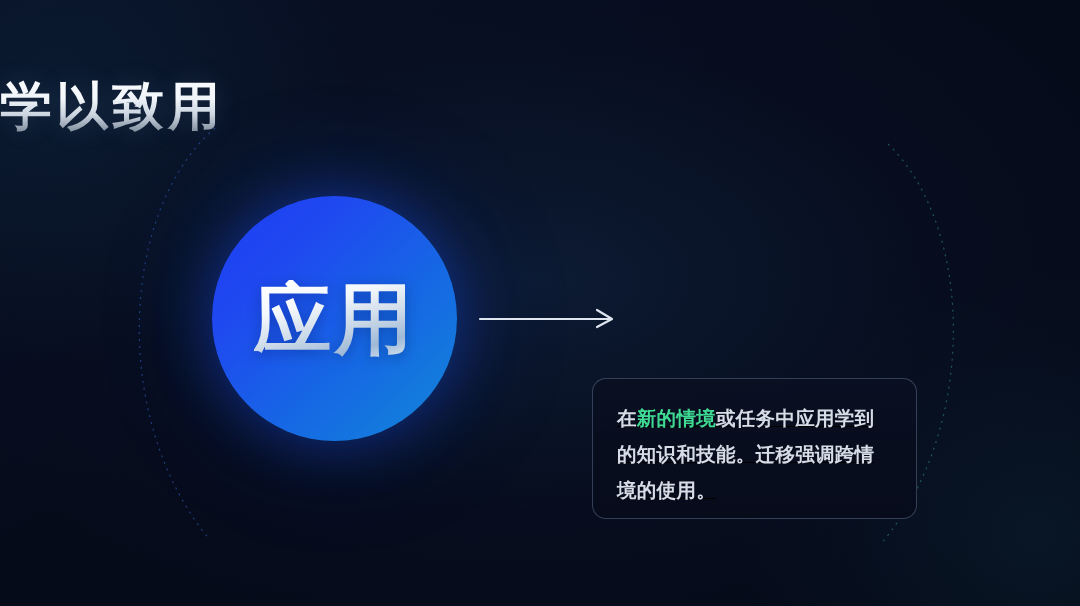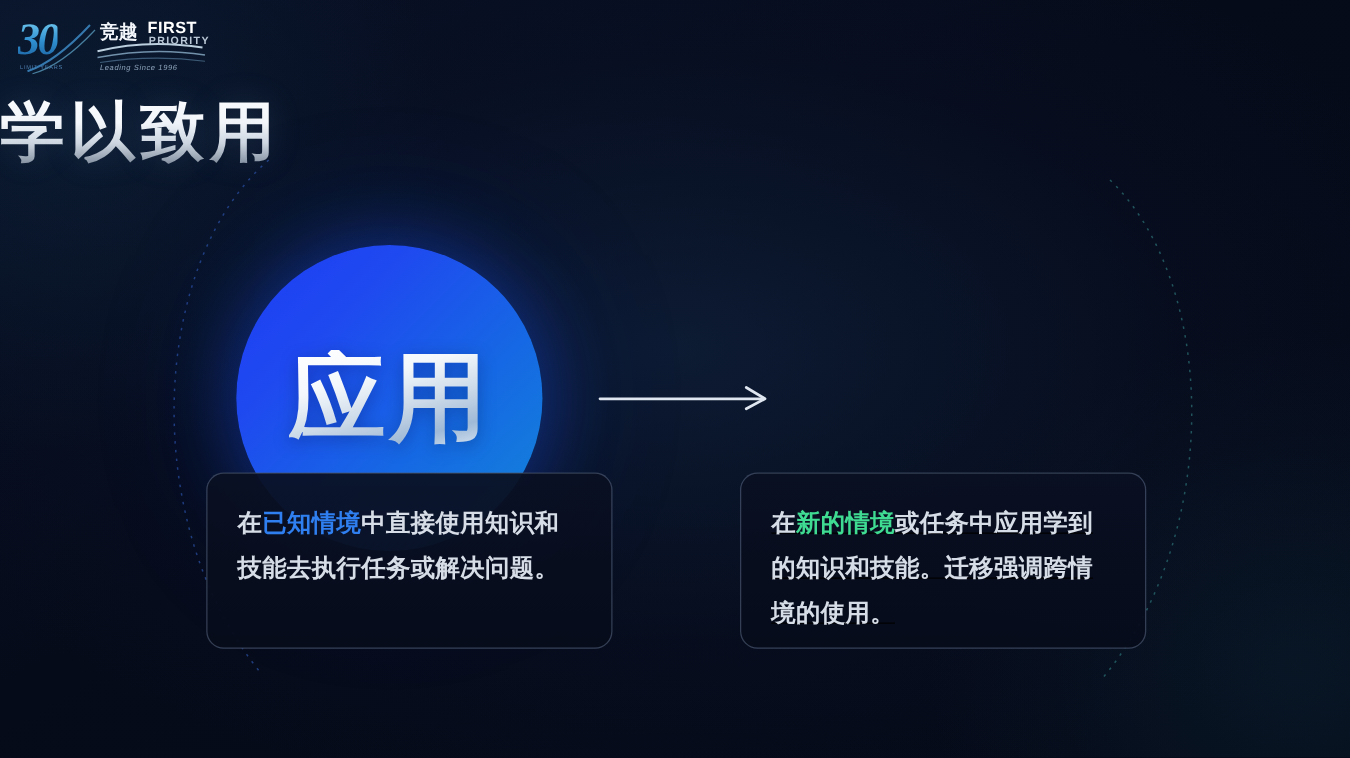--- a/index.html
+++ b/index.html
@@ -75,21 +75,21 @@
     text-shadow:0 0 26px rgba(120,160,210,.18);
     line-height:1.1;
   }
 
   
   .circle {
     position:absolute; border-radius:50%;
     display:flex; align-items:center; justify-content:center;
   }
   #circle-apply {
-    left:189px; top:196px; width:245px; height:245px;
+    left:212px; top:196px; width:245px; height:245px;
     background:linear-gradient(135deg,#1d3df5 0%,#1f49f0 28%,#1668e4 62%,#1287d8 100%);
     box-shadow:0 0 60px rgba(25,80,235,.45), 0 0 120px rgba(20,60,200,.22);
   }
   #circle-transfer {
     left:632px; top:196px; width:245px; height:245px;
     background:linear-gradient(145deg,#5ff2a4 0%,#4eeaae 30%,#46ddc0 64%,#37c9c6 100%);
     box-shadow:0 0 60px rgba(70,230,170,.38), 0 0 120px rgba(50,200,170,.18);
   }
   .circle-label {
     font-family:"DejaVu Serif","Liberation Serif",serif;
@@ -137,52 +137,31 @@
 </head>
 <body>
 
 <div id="slide">
 
   <svg class="arc-layer" width="1080" height="606">
     <path d="M 215 128 C 120 210, 110 420, 210 540" fill="none" stroke="#2a4d9e" stroke-width="1.2" stroke-dasharray="2 5" opacity="0.75"></path>
     <path d="M 888 144 C 975 228, 978 430, 880 545" fill="none" stroke="#2a6b72" stroke-width="1.2" stroke-dasharray="2 5" opacity="0.75"></path>
   </svg>
 
-  <div id="logo">
-    <div class="logo-inner">
-      <svg width="152" height="52" style="position:absolute;left:0;top:0;">
-        <path d="M 8 46 C 26 40, 44 24, 58 9" fill="none" stroke="#3c89c4" stroke-width="1.6" opacity=".85"></path>
-        <path d="M 12 48 C 30 43, 48 28, 62 13" fill="none" stroke="#6fc2e8" stroke-width="1" opacity=".6"></path>
-        <path d="M 64 30 C 88 24, 116 22, 148 27" fill="none" stroke="#cfe3f2" stroke-width="1.5" opacity=".9"></path>
-        <path d="M 64 35 C 90 30, 118 28, 150 33" fill="none" stroke="#9ec5e0" stroke-width="1.2" opacity=".7"></path>
-        <path d="M 66 39 C 92 35, 120 34, 150 38" fill="none" stroke="#6e9cc0" stroke-width="1" opacity=".5"></path>
-        <ellipse cx="31" cy="22" rx="17" ry="17" fill="none" stroke="#1c5f9c" stroke-width="0"></ellipse>
-      </svg>
-      <div class="logo-30">30</div>
-      <div class="logo-30-sub">LIMIT YEARS</div>
-      <div class="logo-cn">竞越</div>
-      <div class="logo-first">FIRST</div>
-      <div class="logo-priority">PRIORITY</div>
-      <div class="logo-tag">Leading Since 1996</div>
-    </div>
-  </div>
 
   <h1 id="title">学以致用</h1>
 
   <div id="circle-apply" class="circle">
     <span id="label-apply" class="circle-label">应用</span>
   </div>
 
 
   <svg id="arrow" viewBox="0 0 140 26">
     <line x1="2" y1="14" x2="132" y2="14" stroke="#dfe6f0" stroke-width="2.2" stroke-linecap="round"></line>
     <polyline points="119,5 134,14 119,22" fill="none" stroke="#dfe6f0" stroke-width="2.2" stroke-linecap="round" stroke-linejoin="round"></polyline>
   </svg>
 
-  <div id="card-apply" class="card">
-    <p class="card-text"><span>在</span><span class="hl-blue">已知情境</span><span>中直接使用知识和技能去执行任务或解决问题。</span></p>
-  </div>
 
   <div id="card-transfer" class="card">
     <p class="card-text"><span>在</span><span class="hl-green">新的情境</span><span>或任务中应用学到的知识和技能。迁移强调跨情境的使用。</span></p>
   </div>
 
 </div>
 
 </body></html>

